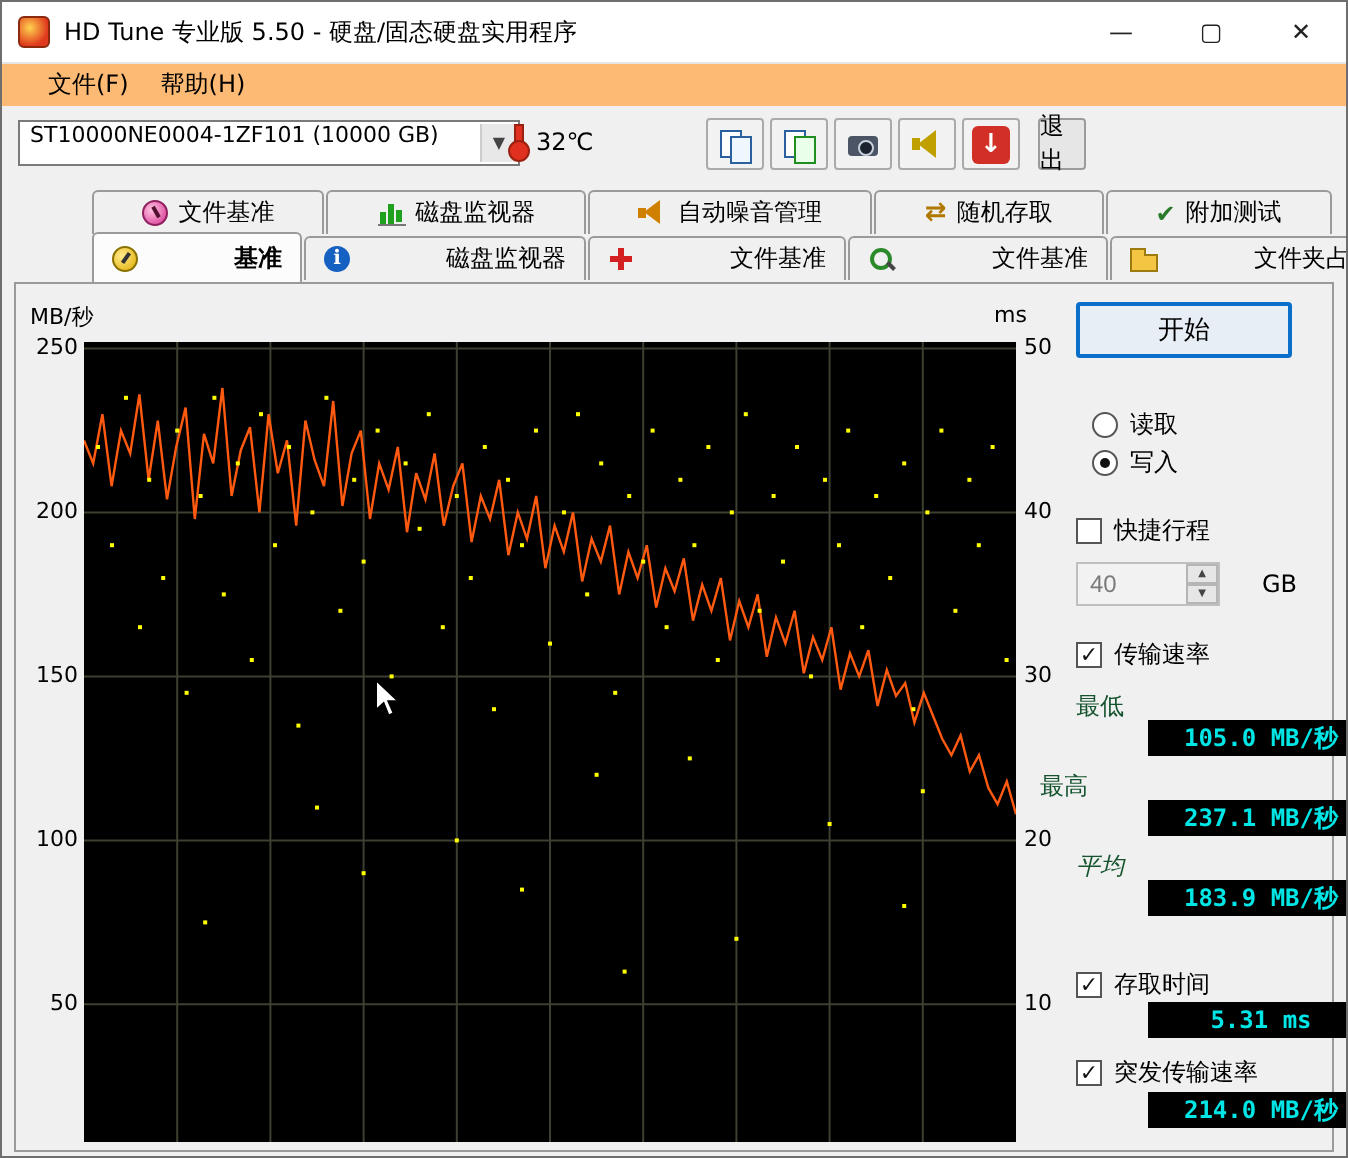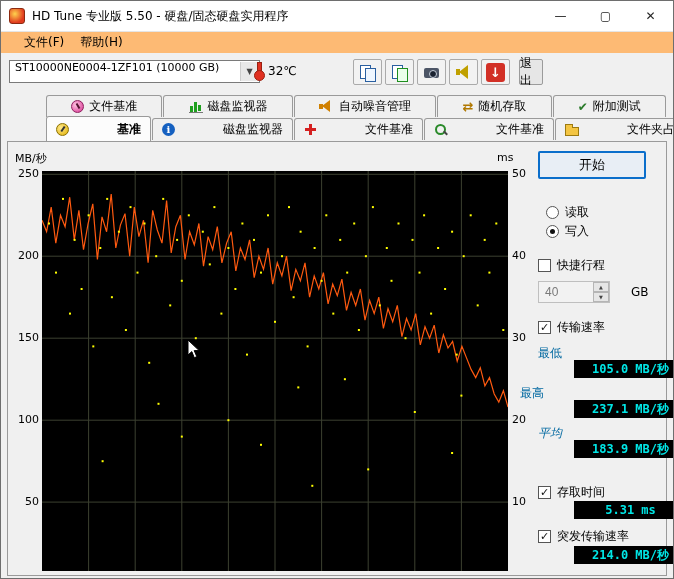--- a/index.html
+++ b/index.html
@@ -89,21 +89,21 @@
   
   .start-btn { position:absolute; left:537px; top:150px; width:108px; height:28px; background:#e8eef5; border:2px solid #0a6ecb; border-radius:2px; font-size:13px; display:flex; align-items:center; justify-content:center;text-align:right; }
   .p-row { position:absolute; display:flex; align-items:center; gap:6px; font-size:12px; }
   .radio { width:13px; height:13px; border:1px solid #555; border-radius:50%; background:#fff; position:relative; flex:0 0 auto; }
   .radio.sel::after { content:''; position:absolute; left:3px; top:3px; width:5px; height:5px; border-radius:50%; background:#111; }
   .cbox { width:13px; height:13px; border:1px solid #555; background:#fff; font:bold 11px/11px "DejaVu Sans",sans-serif; text-align:center; color:#111; flex:0 0 auto; }
   .num-input { position:absolute; left:537px; top:280px; width:72px; height:22px; border:1px solid #bfbfbf; background:#f2f2f2; color:#7a7a7a; font-size:12px; padding:0 18px 0 6px; }
   .spinner { position:absolute; left:592px; top:281px; width:16px; height:20px; display:flex; flex-direction:column; }
   .spin-btn { flex:1; background:#e6e6e6; border:1px solid #b5b5b5; font-size:5px; line-height:8px; text-align:center; color:#444; }
   .unit-label { position:absolute; left:630px; top:284px; font-size:12px; }
-  .plabel { position:absolute; font-size:12px; color:#0369a1; }
+  .plabel { position:absolute; font-size:12px; color:#14532d; }
   .vbox { position:absolute; left:537px; width:113px; height:18px; background:#000; color:#00e6e6; font:bold 12px/18px "DejaVu Sans Mono","Liberation Mono",monospace; text-align:center;margin-left:36px; }
 </style>
 </head>
 <body>
 
 <div class="window">
 
   <div class="titlebar">
     <span class="app-icon"></span>
     <span class="title-text">HD Tune 专业版 5.50 - 硬盘/固态硬盘实用程序</span>

